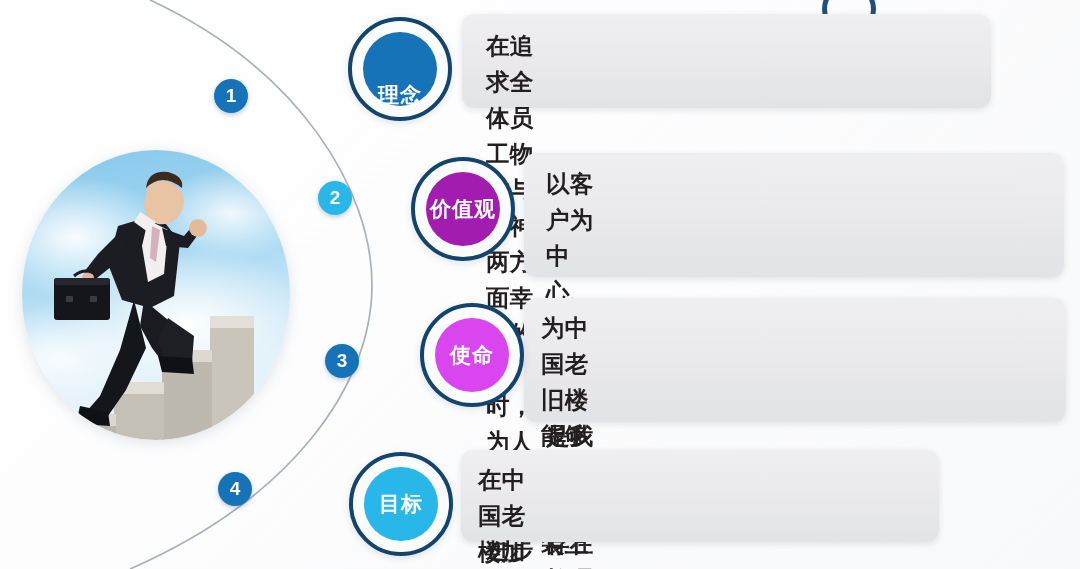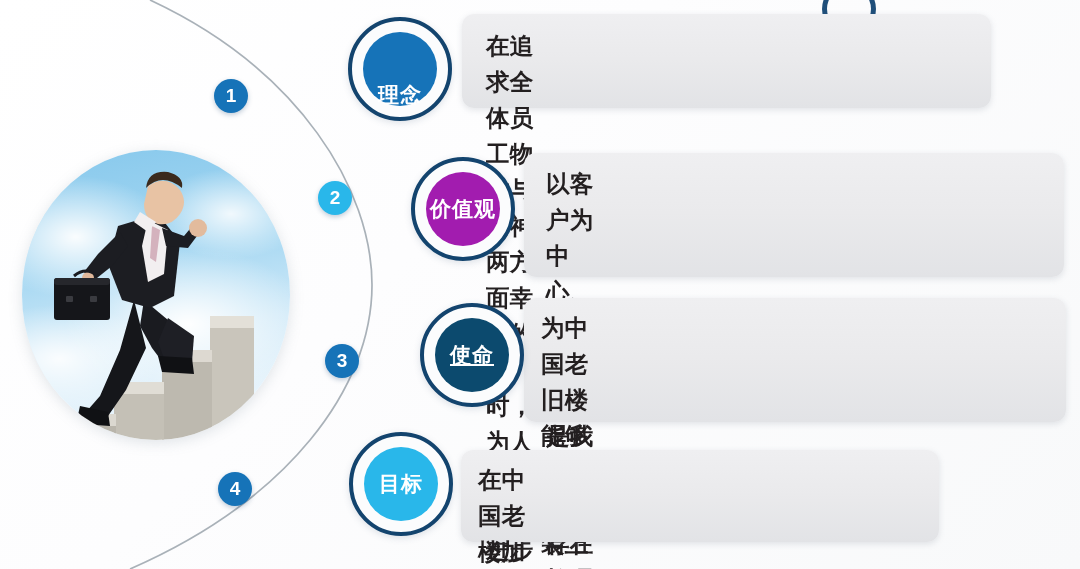--- a/index.html
+++ b/index.html
@@ -208,28 +208,28 @@
           <span>观</span>
         </div>
       </div>
     </div>
     <div class="row">
       <div class="panel" style="left: 524px; top: 298px; width: 542px; height: 124px;"></div>
       <div class="panel-text" style="left: 541px; top: 310px;">为中国老旧楼能够最快捷的装上电梯，为世界创
 造最舒适、最精致的电梯，并通过我们的服务为
 客户带来“分秒之间 感受非凡”的超常体验。</div>
       <div class="badge" style="left: 420px; top: 303px;">
-        <div class="badge-inner" style="background: #0c4a6e; text-decoration: underline;">
+        <div class="badge-inner" style="background: #d946ef;">
           <span>使命</span>
         </div>
       </div>
     </div>
     <div class="row">
       <div class="panel" style="left: 461px; top: 450px; width: 478px; height: 92px;"></div>
       <div class="panel-text" style="left: 478px; top: 462px;">在中国老楼加装电梯行业要成为第一；
 在世界电梯制造领域要成为一流。</div>
-      <div class="badge" style="left: 349px; top: 432px;">
+      <div class="badge" style="left: 349px; top: 452px;">
         <div class="badge-inner" style="background: rgb(41, 183, 234);">
           <span>目标</span>
         </div>
       </div>
     </div>
   </div>
 
 </body></html>

